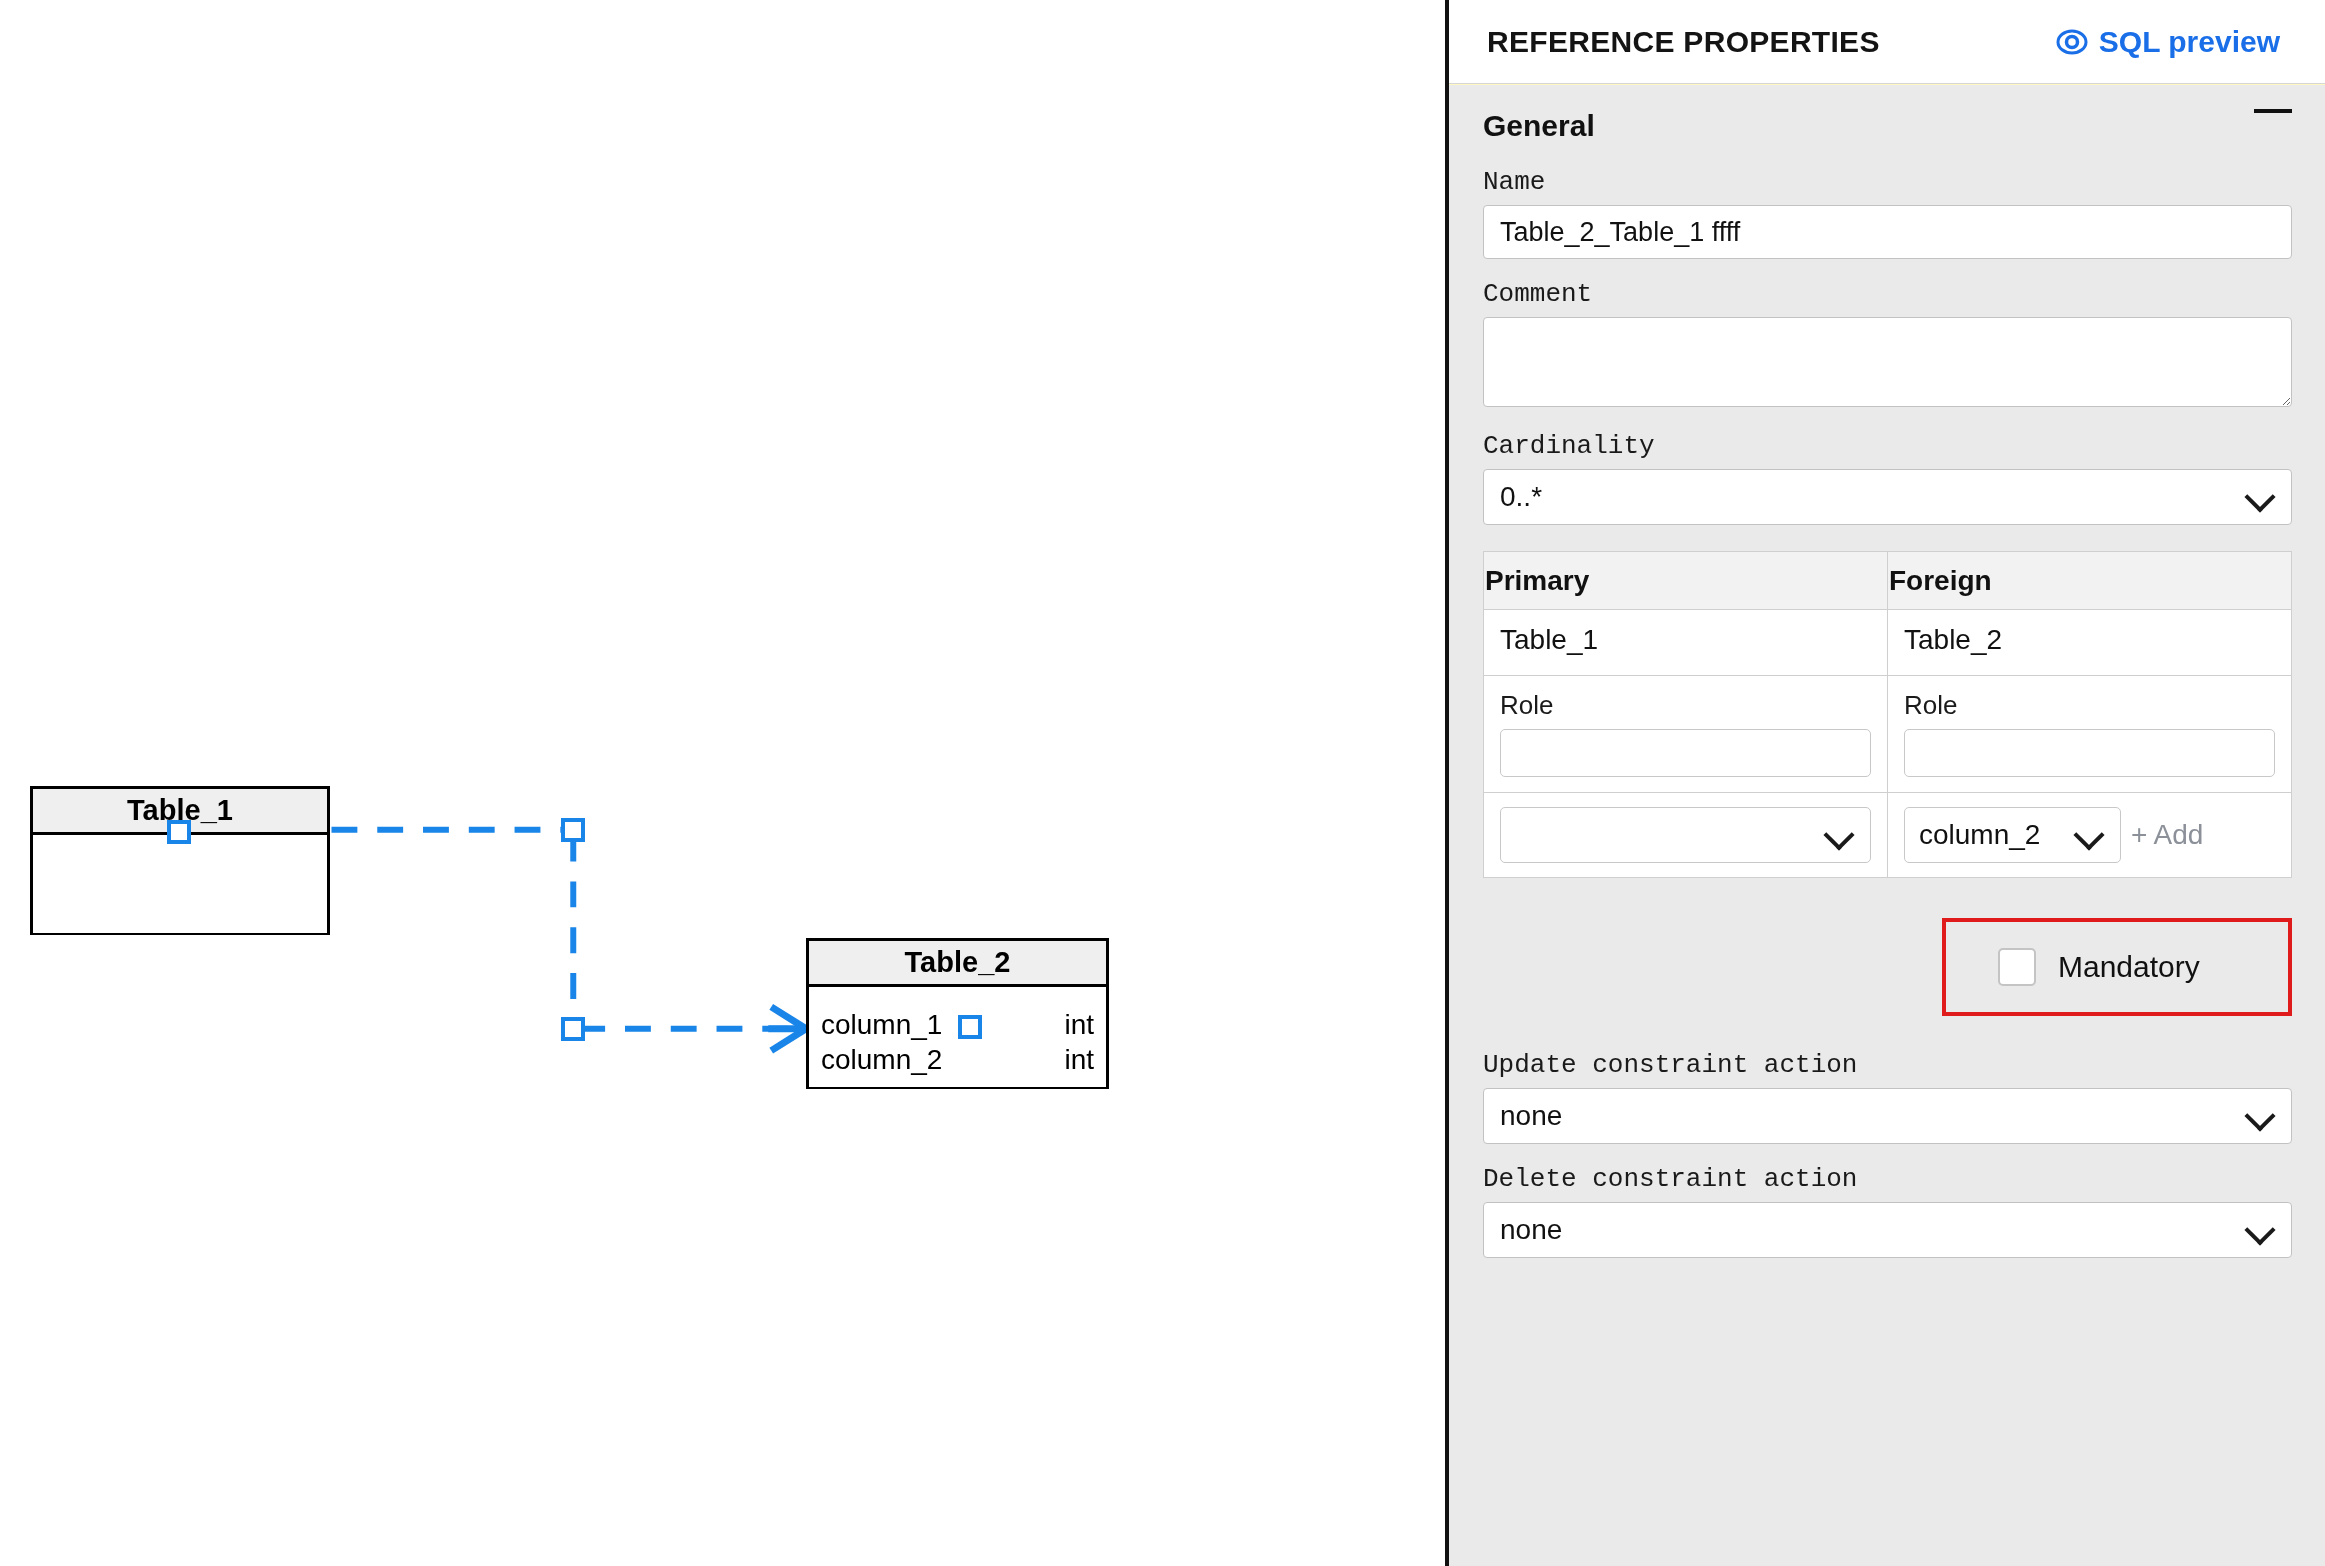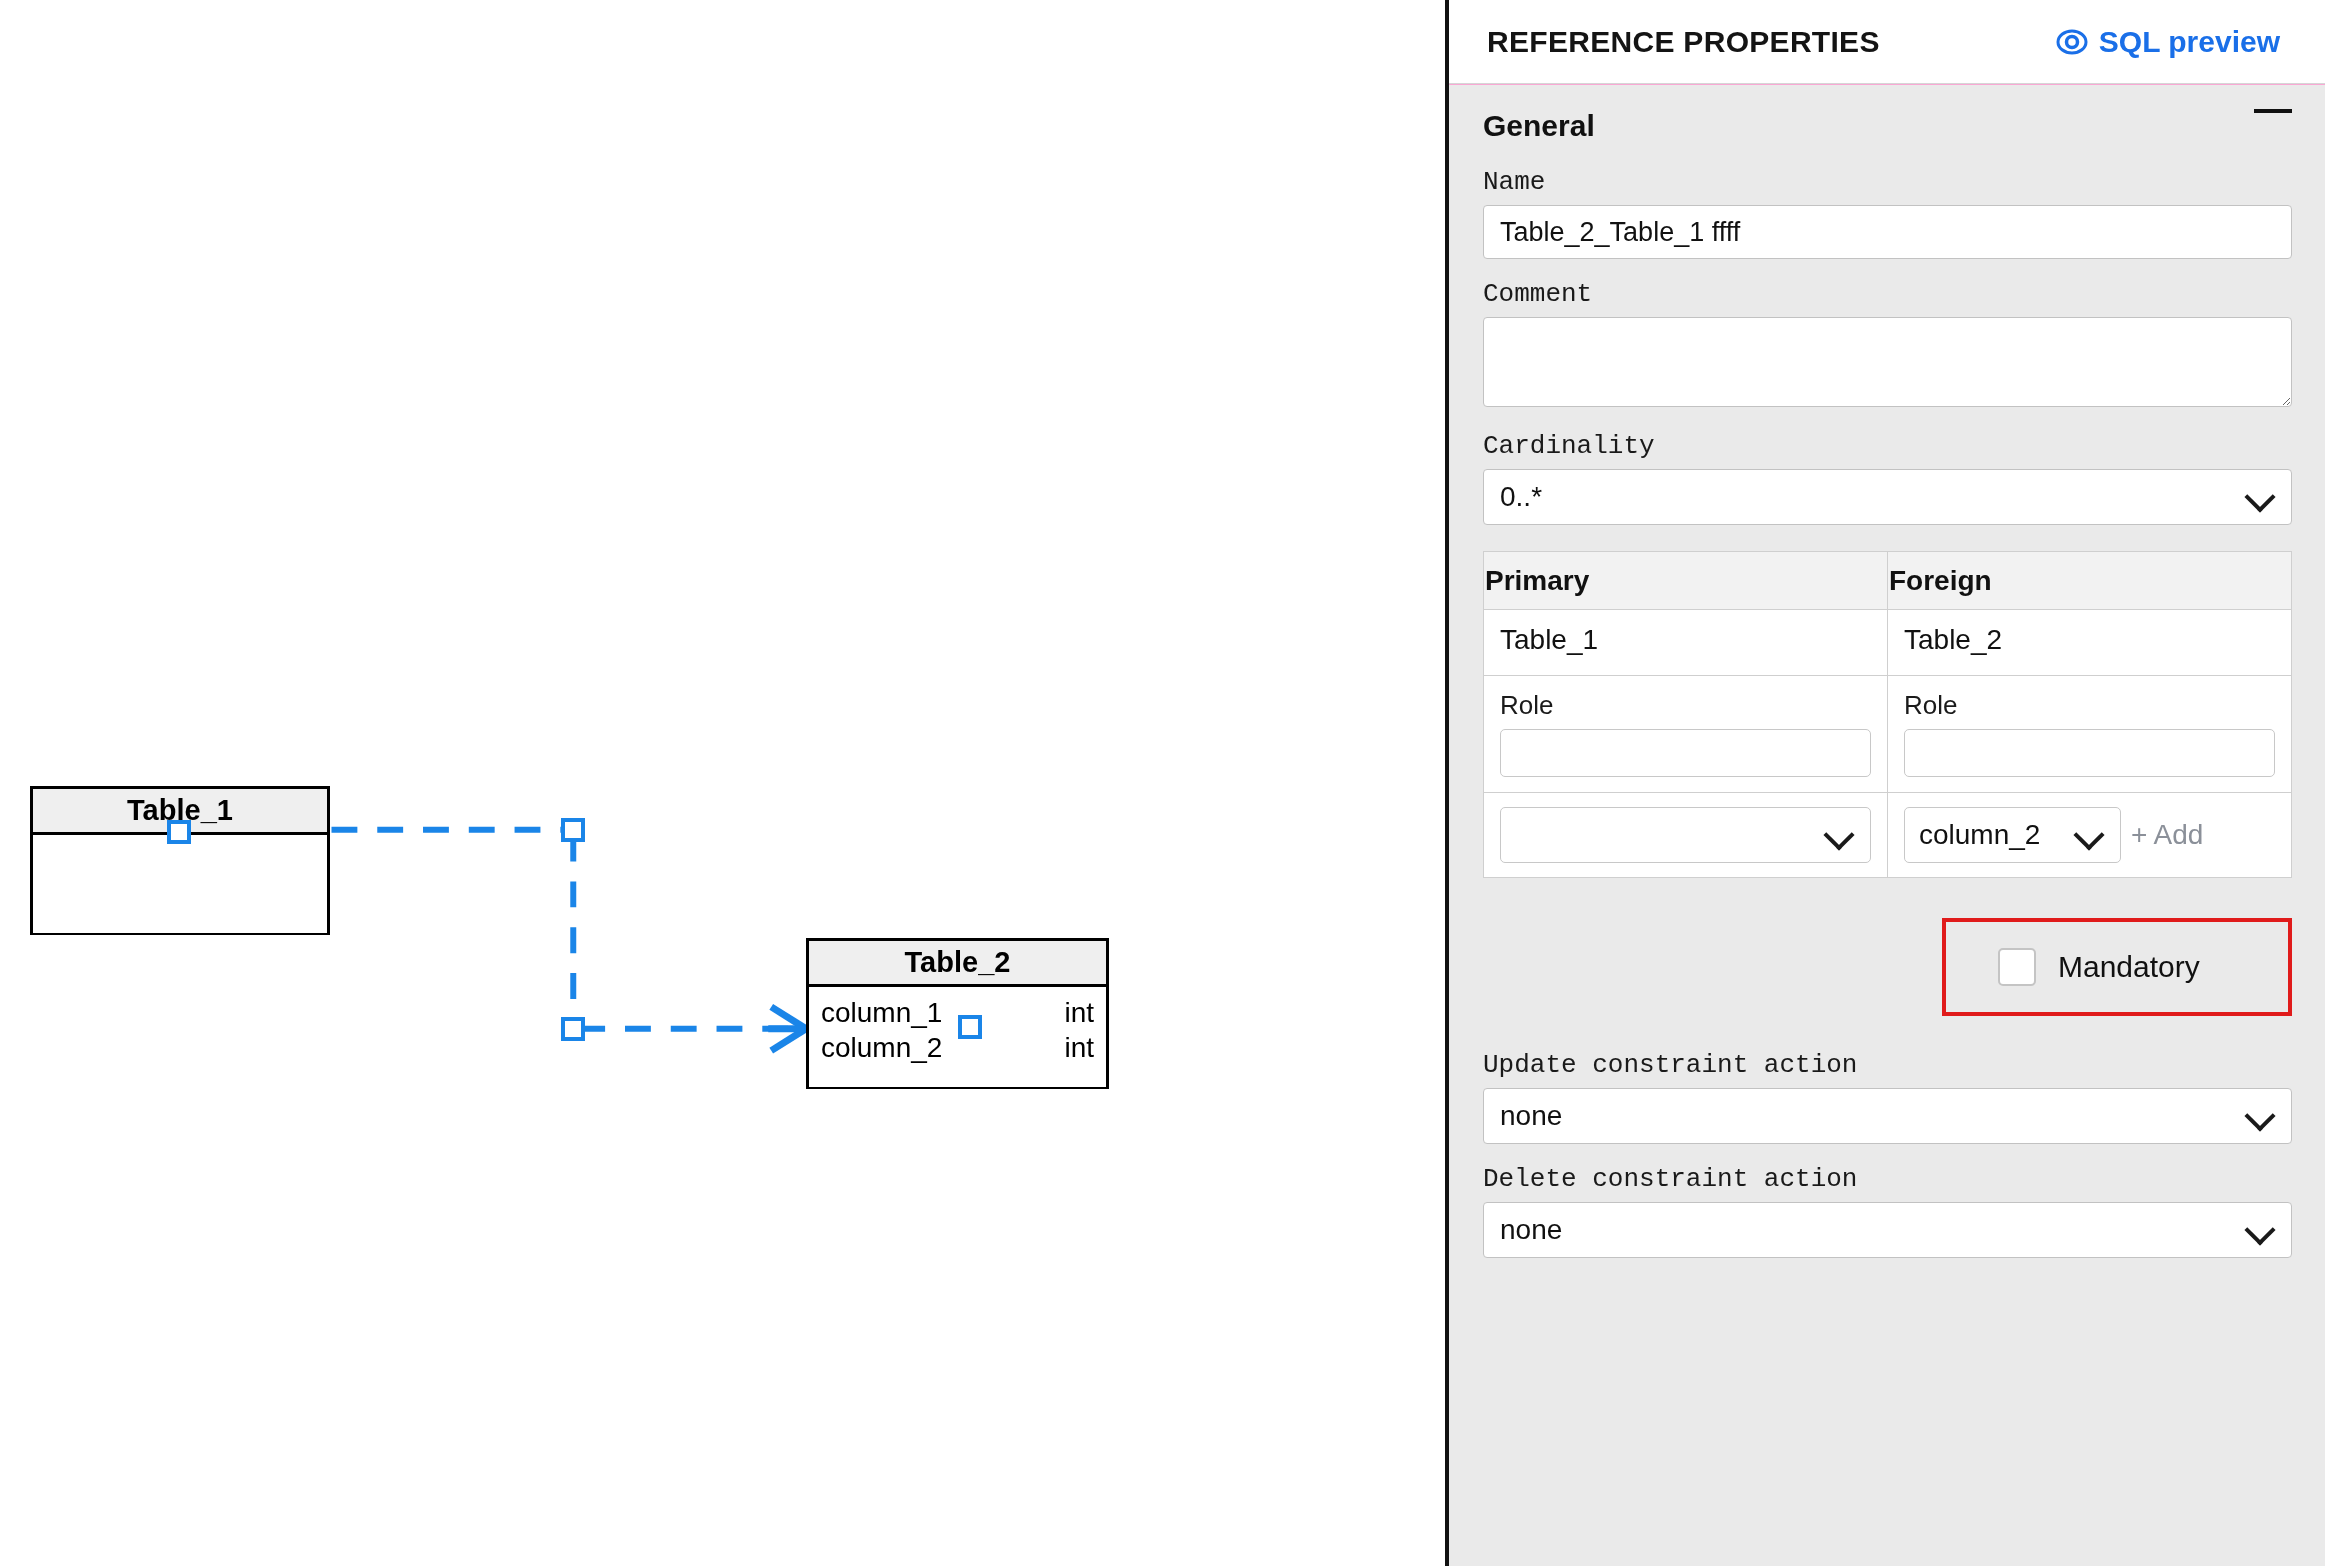--- a/index.html
+++ b/index.html
@@ -39,36 +39,36 @@
   .col-type { flex: 0 0 auto; text-align: right; }
 
   
   #table1 { left: 30px; top: 786px; width: 300px; height: 149px; }
   #table1 .entity-header { height: 46px; line-height: 43px; font-size: 29px; }
   #table1 .entity-body { height: 98px; }
 
   
   #table2 { left: 806px; top: 938px; width: 303px; height: 151px; }
   #table2 .entity-header { height: 46px; line-height: 43px; font-size: 29px; }
-  #table2 .entity-body { height: 100px; padding-top: 8px; }
+  #table2 .entity-body { height: 100px; padding-top: 20px; }
   #table2 .col-row { height: 35px; font-size: 28px; }
 
   .sel-handle {
     position: absolute;
     width: 24px; height: 24px;
     border: 4px solid #1a85e8;
     background: #ffffff;
     box-sizing: border-box;
   }
 
   
   #panel {
     position: absolute; left: 1445px; top: 0;
     width: 881px; height: 1566px;
-    background: #f9a8d4;
+    background: #fef9c3;
     border-left: 4px solid #111111;
   }
   #panel-header {
     height: 84px;
     background: #ffffff;
     display: flex; align-items: center; justify-content: space-between;
     padding: 0 46px 0 38px;
     border-bottom: 1px solid #d6d6d6;
   }
   #panel-title {

